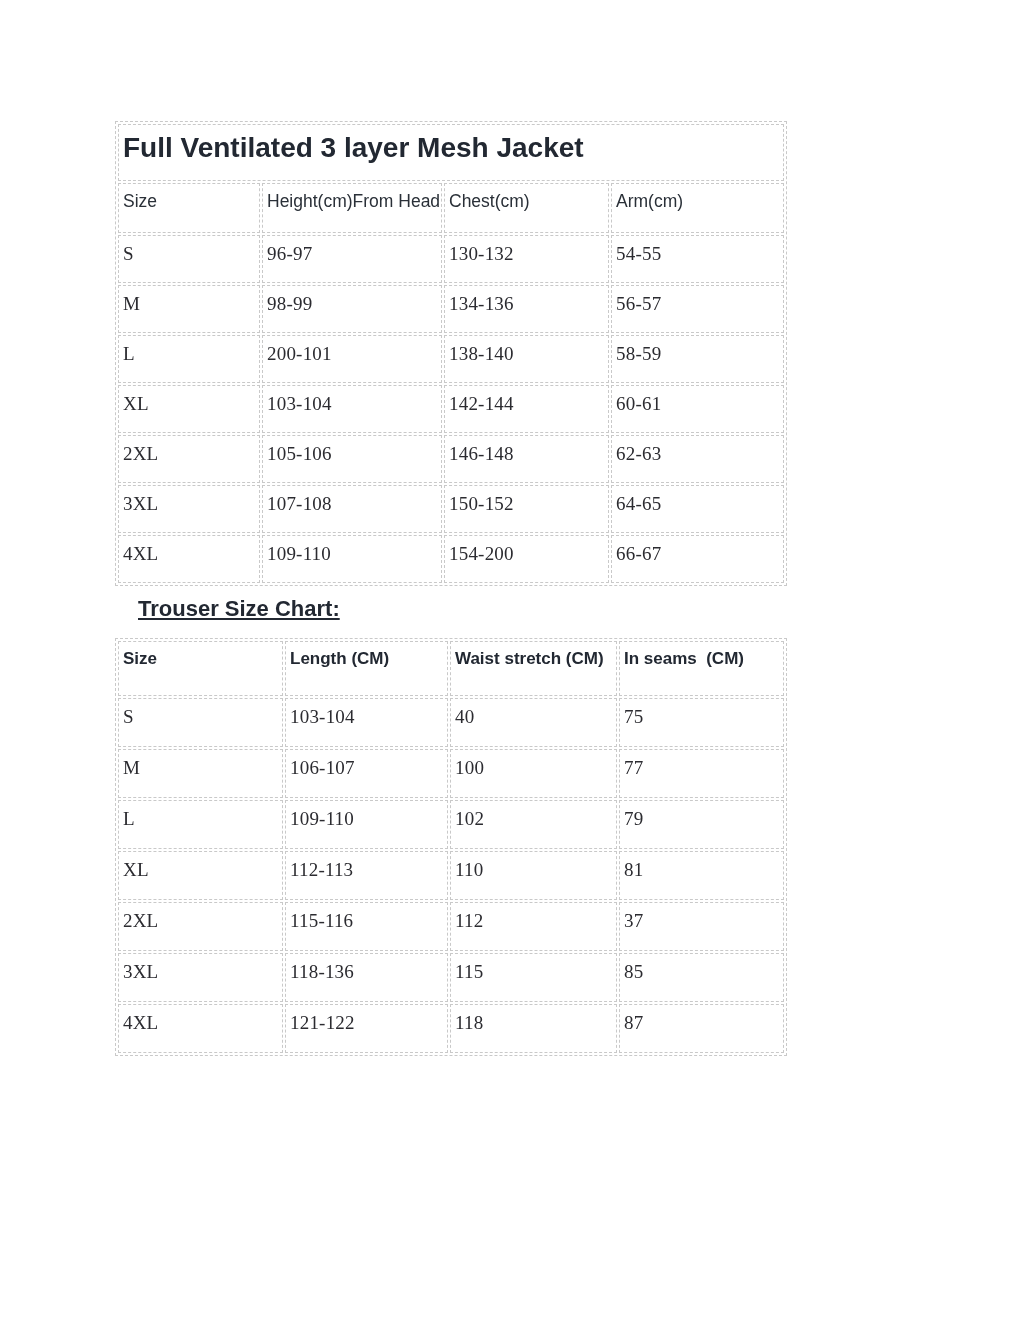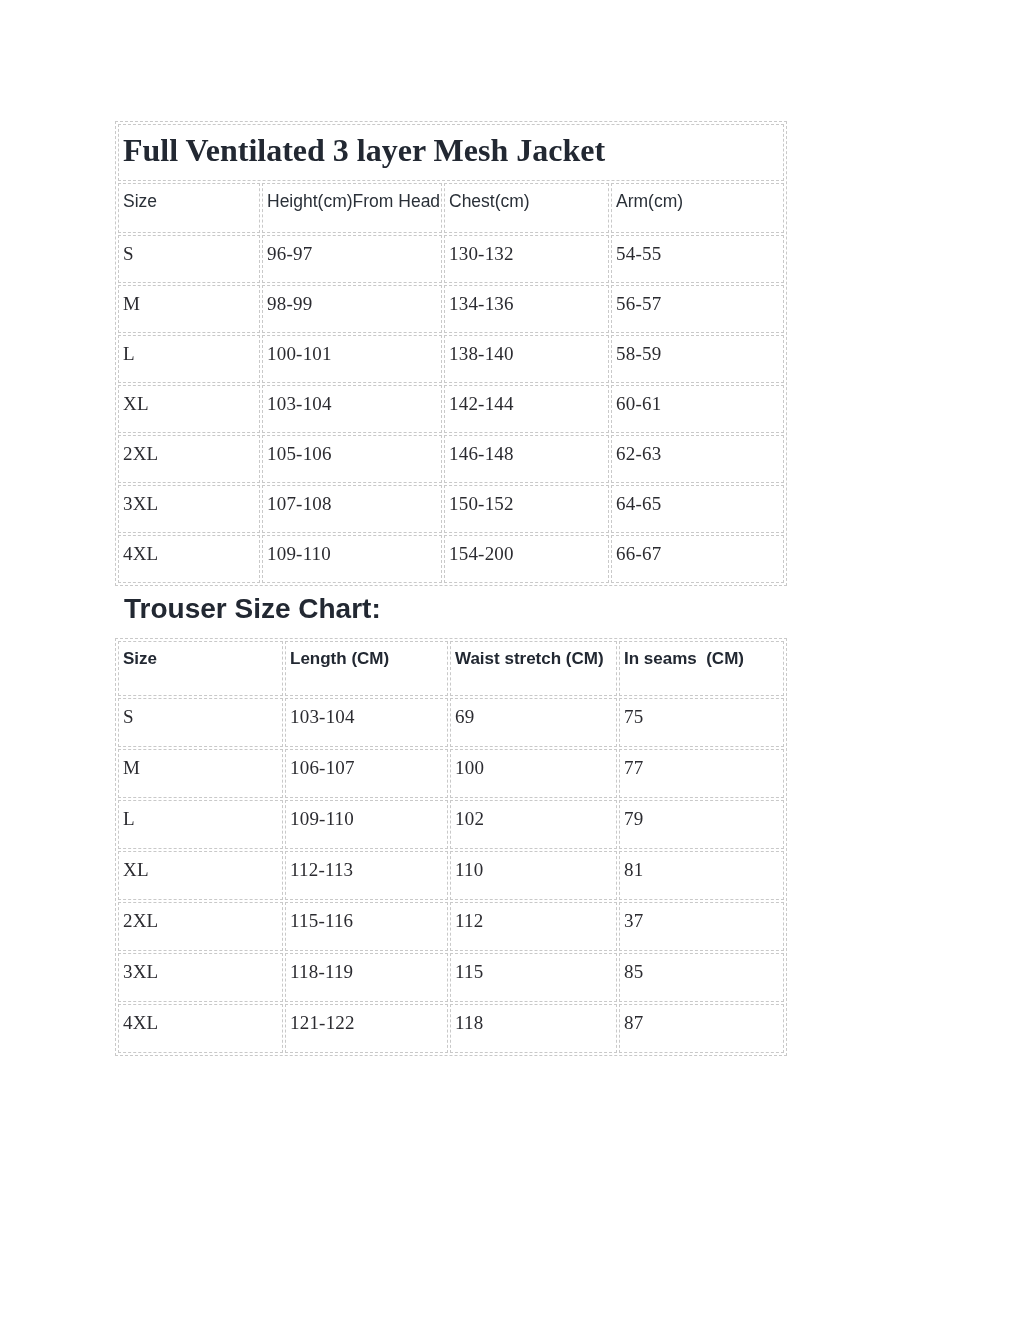--- a/index.html
+++ b/index.html
@@ -45,24 +45,24 @@
   table.jacket col.c4{width:173px}
   table.trouser col.c1{width:165px}
   table.trouser col.c2{width:163px}
   table.trouser col.c3{width:167px}
   table.trouser col.c4{width:165px}
 
   td.title-cell{
     height:57px;
     vertical-align:middle;
     padding:0 0 6px 10px;
-    font-size:32px;
+    font-size:28px;
     font-weight:700;
     color:var(--heading-text);
-    font-family:Liberation Serif, serif;
+    font-family:Liberation Sans, sans-serif;
   }
   table.jacket th{
     height:50px;
     font-weight:400;
     font-size:17.5px;
     color:var(--header-text);
     white-space:pre;
   }
   table.trouser th{
     height:55px;
@@ -73,26 +73,27 @@
   }
   table.jacket td.data-cell{height:48px;}
   table.trouser td.data-cell{height:49px;}
   td.data-cell{
     font-family:"Liberation Serif",serif;
     font-size:19px;
     color:var(--data-text);
     letter-spacing:0.2px;
   }
   h2.section-heading{
-    margin:8px 0 14px 9px;
-    font-size:28px;
+    margin:8px 0 14px 23px;
+    font-size:22px;
     font-weight:700;
     color:var(--heading-text);
     line-height:30px;
     font-family:"Liberation Sans",sans-serif;
+    text-decoration:underline;
   }
 </style>
 </head>
 <body>
 
 <div class="content">
 
   <table class="size-table jacket">
     <colgroup>
       <col class="c1">
@@ -119,21 +120,21 @@
           <td class="data-cell">54-55</td>
         </tr>
         <tr>
           <td class="data-cell">M</td>
           <td class="data-cell">98-99</td>
           <td class="data-cell">134-136</td>
           <td class="data-cell">56-57</td>
         </tr>
         <tr>
           <td class="data-cell">L</td>
-          <td class="data-cell">100-101</td>
+          <td class="data-cell">200-101</td>
           <td class="data-cell">138-140</td>
           <td class="data-cell">58-59</td>
         </tr>
         <tr>
           <td class="data-cell">XL</td>
           <td class="data-cell">103-104</td>
           <td class="data-cell">142-144</td>
           <td class="data-cell">60-61</td>
         </tr>
         <tr>
@@ -171,21 +172,21 @@
           <th>Size</th>
           <th>Length (CM)</th>
           <th>Waist stretch (CM)</th>
           <th>In seams  (CM)</th>
         </tr>
       </thead>
       <tbody>
         <tr>
           <td class="data-cell">S</td>
           <td class="data-cell">103-104</td>
-          <td class="data-cell">69</td>
+          <td class="data-cell">40</td>
           <td class="data-cell">75</td>
         </tr>
         <tr>
           <td class="data-cell">M</td>
           <td class="data-cell">106-107</td>
           <td class="data-cell">100</td>
           <td class="data-cell">77</td>
         </tr>
         <tr>
           <td class="data-cell">L</td>
@@ -200,21 +201,21 @@
           <td class="data-cell">81</td>
         </tr>
         <tr>
           <td class="data-cell">2XL</td>
           <td class="data-cell">115-116</td>
           <td class="data-cell">112</td>
           <td class="data-cell">37</td>
         </tr>
         <tr>
           <td class="data-cell">3XL</td>
-          <td class="data-cell">118-119</td>
+          <td class="data-cell">118-136</td>
           <td class="data-cell">115</td>
           <td class="data-cell">85</td>
         </tr>
         <tr>
           <td class="data-cell">4XL</td>
           <td class="data-cell">121-122</td>
           <td class="data-cell">118</td>
           <td class="data-cell">87</td>
         </tr>
       </tbody>

